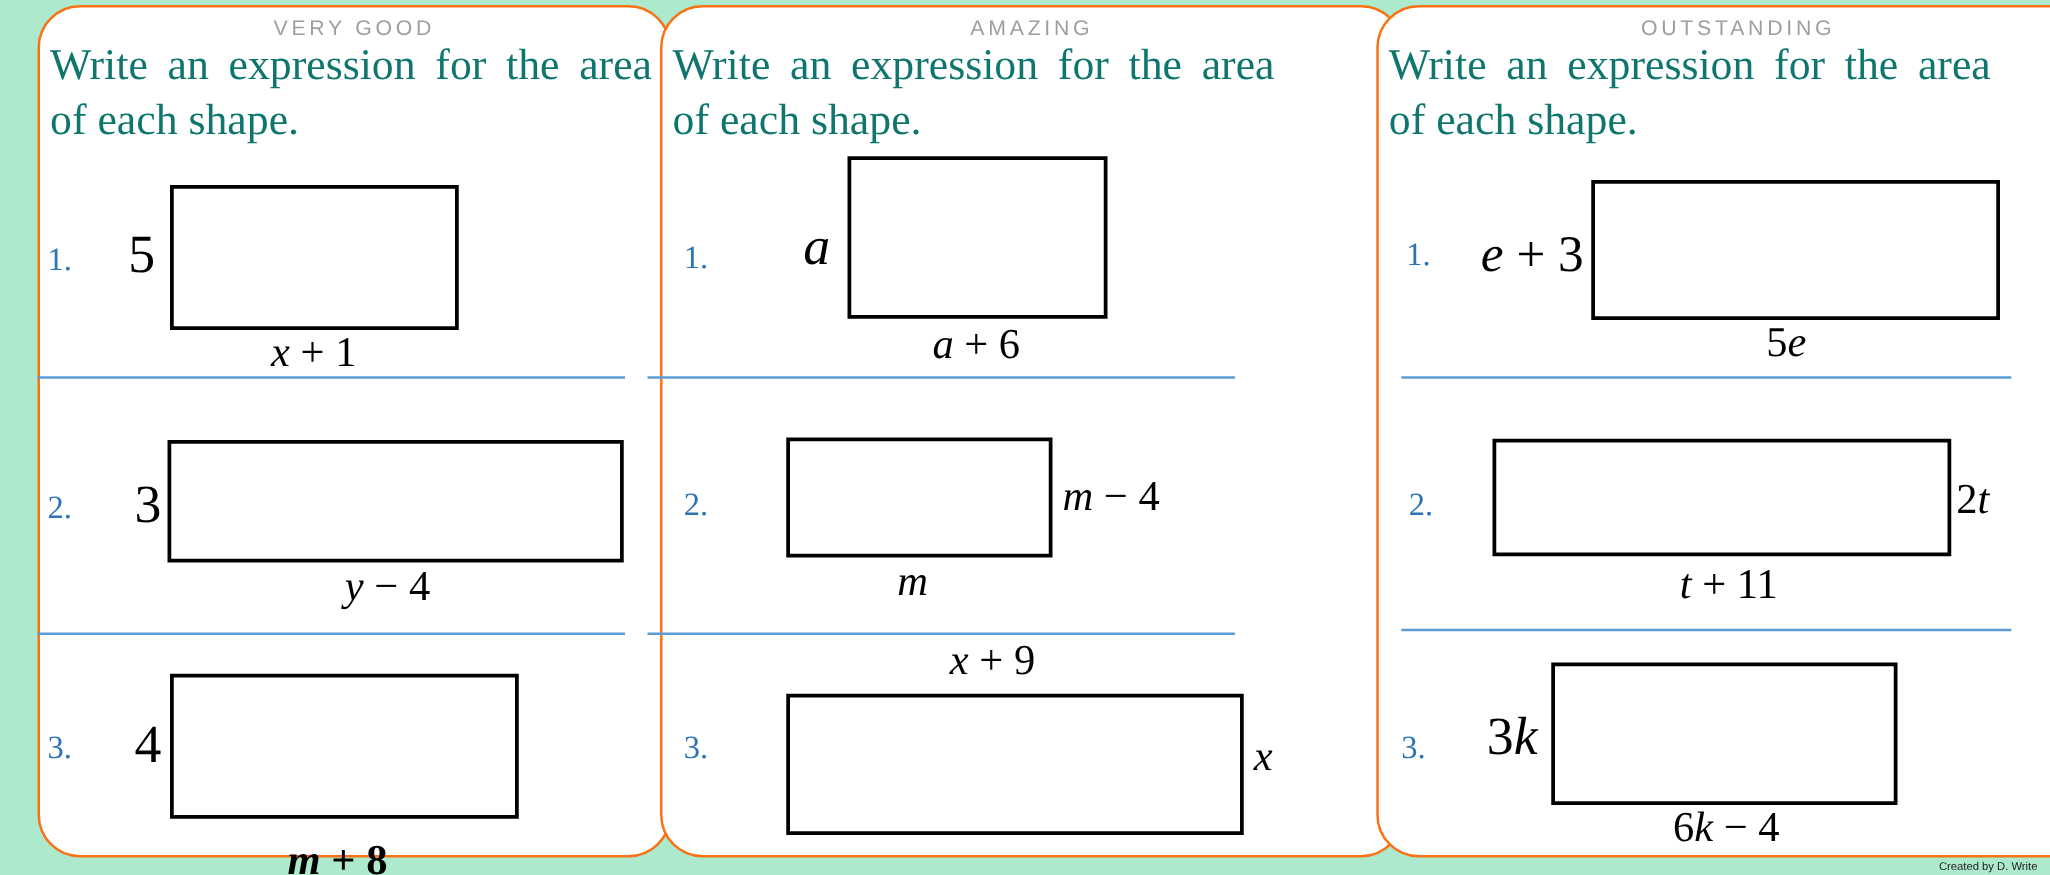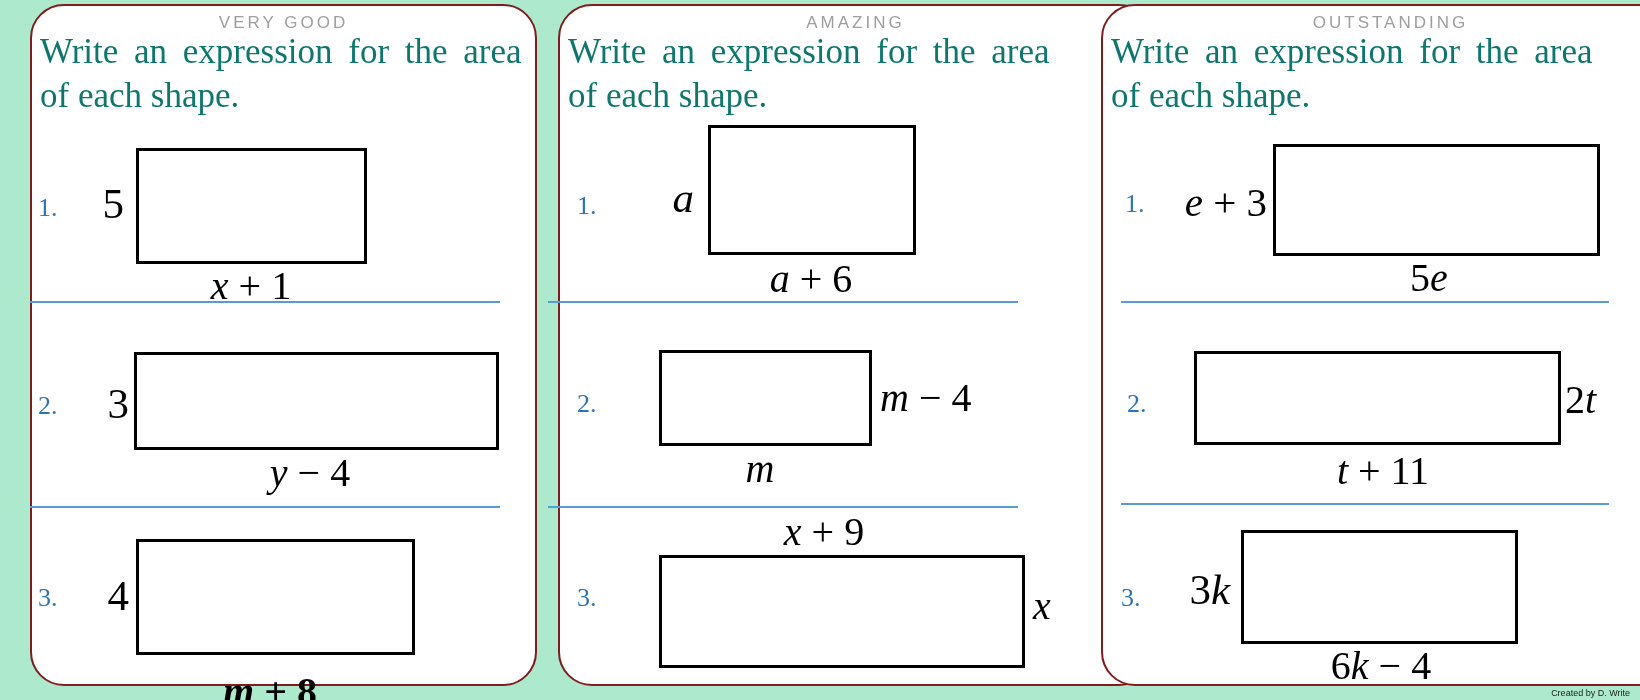--- a/index.html
+++ b/index.html
@@ -3,21 +3,21 @@
 <meta charset="utf-8">
 <style>
   html,body{margin:0;padding:0;}
   body{
     width:1640px;height:700px;position:relative;overflow:hidden;
     background:#ace9cd;
     font-family:"Liberation Serif",serif;
   }
   .card{
     position:absolute;top:4px;height:682px;box-sizing:border-box;
-    background:#ffffff;border:2px solid #7f1d1d;border-radius:34px;
+    background:#ffffff;border:2px solid #f97316;border-radius:34px;
   }
   .card-title{
     position:absolute;top:7px;left:0;right:0;text-align:center;
     font-family:"Liberation Sans",sans-serif;font-size:17px;font-weight:400;
     letter-spacing:3px;color:#9e9e9e;white-space:nowrap;
   }
   .instruction{
     position:absolute;top:24px;left:8px;right:4px;
     font-size:35px;line-height:44px;color:#0f766e;white-space:nowrap;font-family:Liberation Serif, serif;
   }
@@ -25,21 +25,21 @@
   .divider{
     position:absolute;height:0;border-top:2px solid #5b9bd5;
   }
   .num{
     position:absolute;color:#2e74b5;font-size:26px;line-height:1.1;
   }
   .rect{
     position:absolute;box-sizing:border-box;border:3px solid #000;background:#fff;
   }
   .math{
-    position:absolute;font-size:40px;line-height:1.1;color:#000;white-space:nowrap;
+    position:absolute;font-size:34px;line-height:1.1;color:#000;white-space:nowrap;
   }
   .math i{font-style:italic;font-family:"Liberation Serif",serif;}
   .coef{transform:translate(-100%,-50%);font-size:43px;}
   .blabel{transform:translateX(-50%);}
   .tlabel{transform:translateX(-50%);}
   .slabel{transform:translateY(-50%);}
   .credit{
     position:absolute;right:10px;bottom:2px;
     font-family:"Liberation Sans",sans-serif;font-size:9px;color:#222;
   }
@@ -67,21 +67,21 @@
   <span class="math blabel" style="left:278px;top:445px;"><i>y</i> − 4</span>
 
   <div class="divider" style="left:-2px;top:500px;width:470px;"></div>
 
   <span class="num" style="left:6px;top:578px;">3.</span>
   <span class="math coef" style="left:97px;top:590px;">4</span>
   <div class="rect" style="left:104px;top:533px;width:279px;height:116px;"></div>
   <span class="math blabel" style="left:238px;top:664px;font-weight:bold;"><i>m</i> + 8</span>
 </div>
 
-<div class="card" style="left:558px;width:595px;">
+<div class="card" style="left:528px;width:595px;">
   <div class="card-title">AMAZING</div>
   <div class="instruction">
     <div class="l1">Write an expression for the area</div>
     <div class="l2">of each shape.</div>
   </div>
 
   <span class="num" style="left:17px;top:186px;">1.</span>
   <span class="math coef" style="left:134px;top:192px;"><i>a</i></span>
   <div class="rect" style="left:148px;top:119px;width:208px;height:130px;"></div>
   <span class="math blabel" style="left:251px;top:251px;"><i>a</i> + 6</span>

